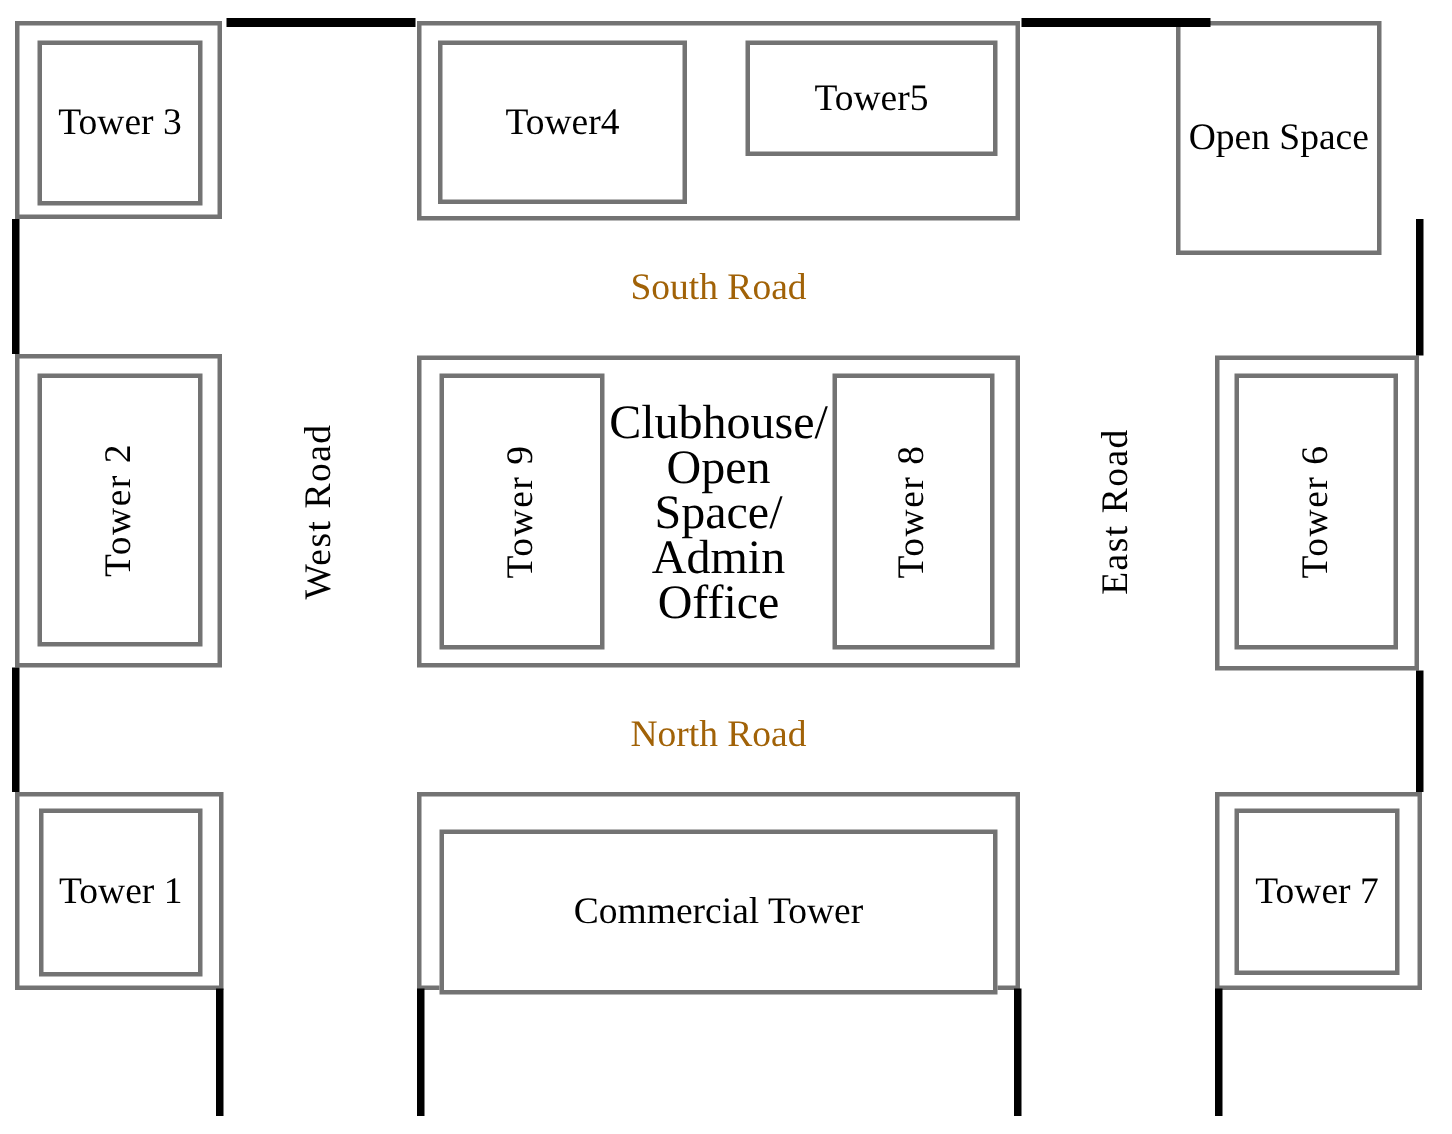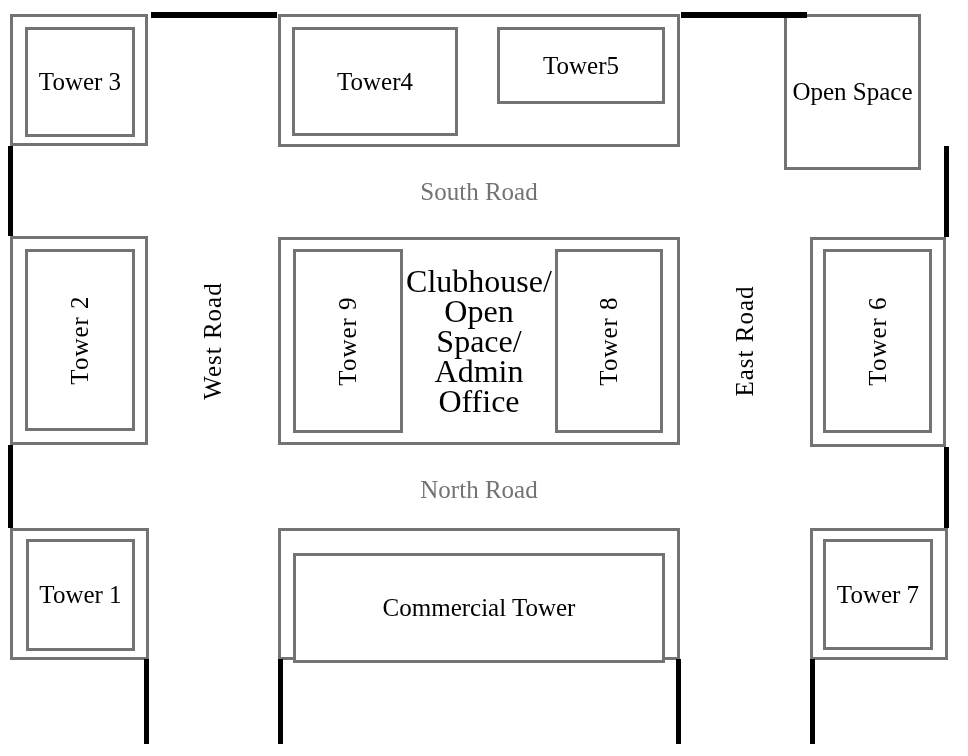--- a/index.html
+++ b/index.html
@@ -45,21 +45,21 @@
     letter-spacing: 1px;
     transform: rotate(-90deg);
     color: #000000;
   }
   .hlabel-strip {
     position: absolute;
     display: flex;
     align-items: center;
     justify-content: center;
     font-size: 25px;
-    color: #737373;
+    color: #a16207;
   }
   .line {
     position: absolute;
     background: #000000;
   }
   .club {
     position: absolute;
     display: flex;
     flex-direction: column;
     align-items: center;

